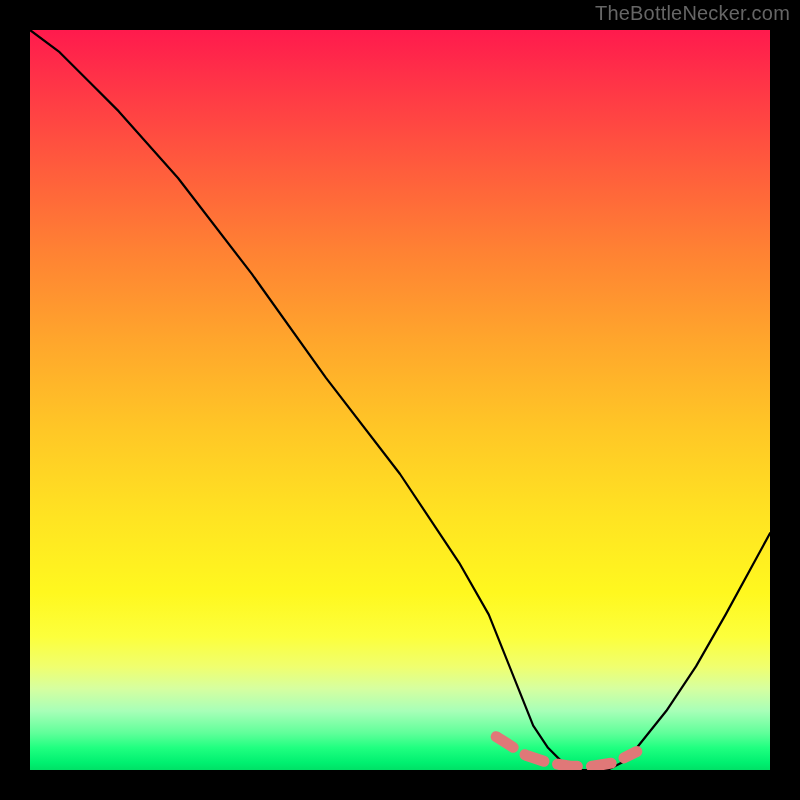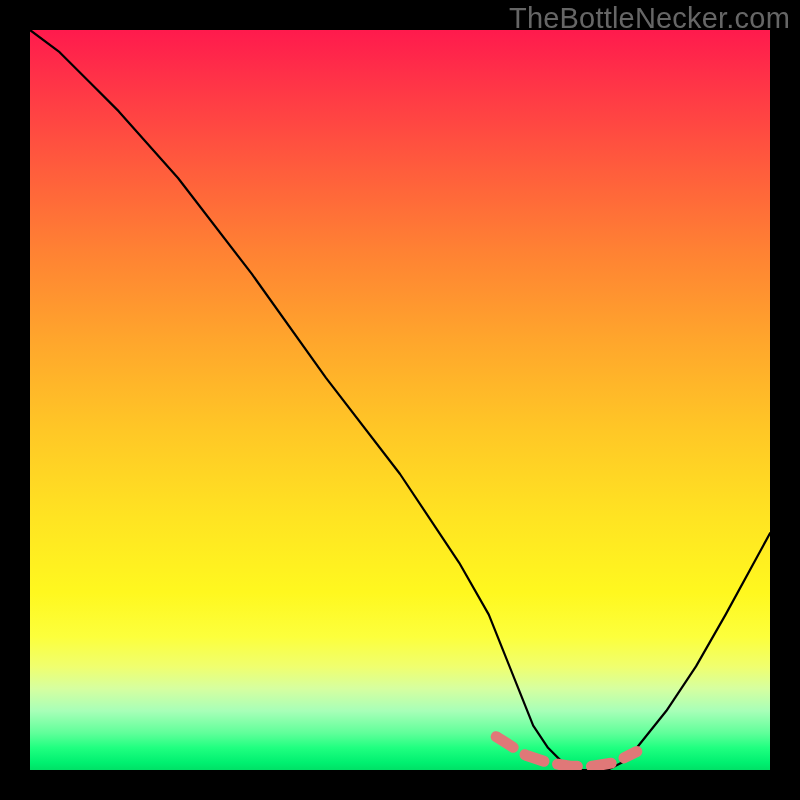--- a/index.html
+++ b/index.html
@@ -15,21 +15,21 @@
     position: relative;
     width: 800px;
     height: 800px;
     background: #000;
   }
   .attribution {
     position: absolute;
     top: 2px;
     right: 10px;
     color: #666;
-    font-size: 29px;
+    font-size: 20px;
     font-weight: 500;
     letter-spacing: 0.2px;
     z-index: 10;
   }
   .plot {
     position: absolute;
     left: 30px;
     top: 30px;
     width: 740px;
     height: 740px;

